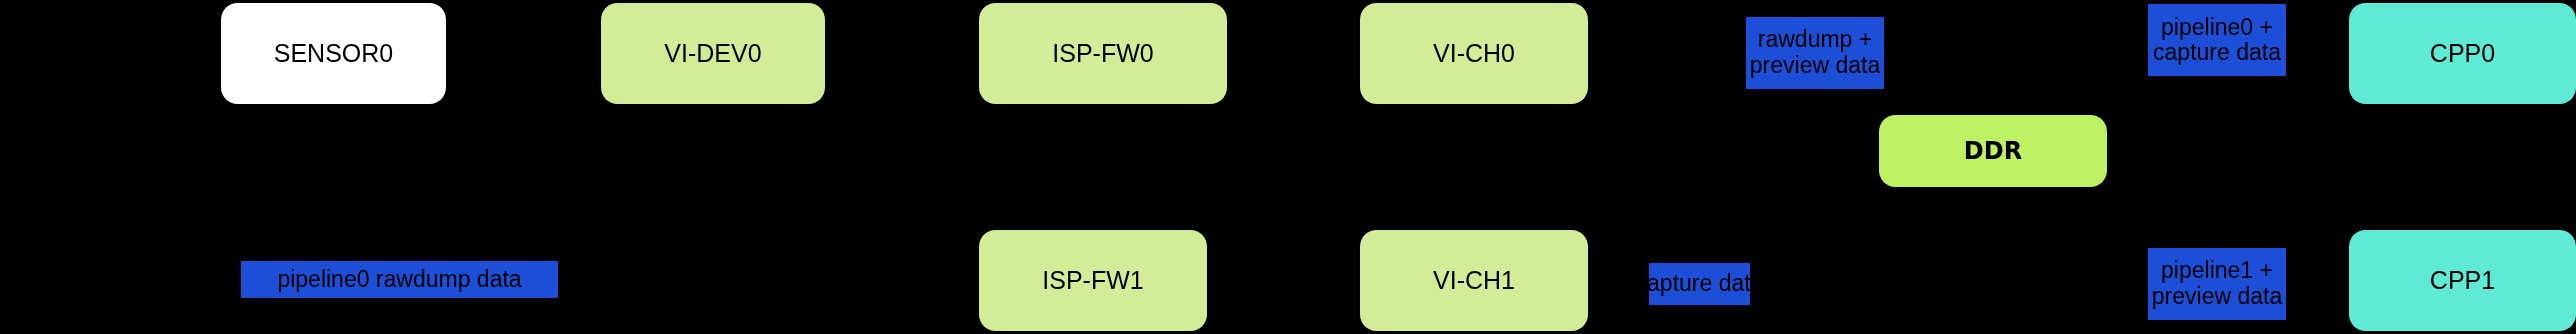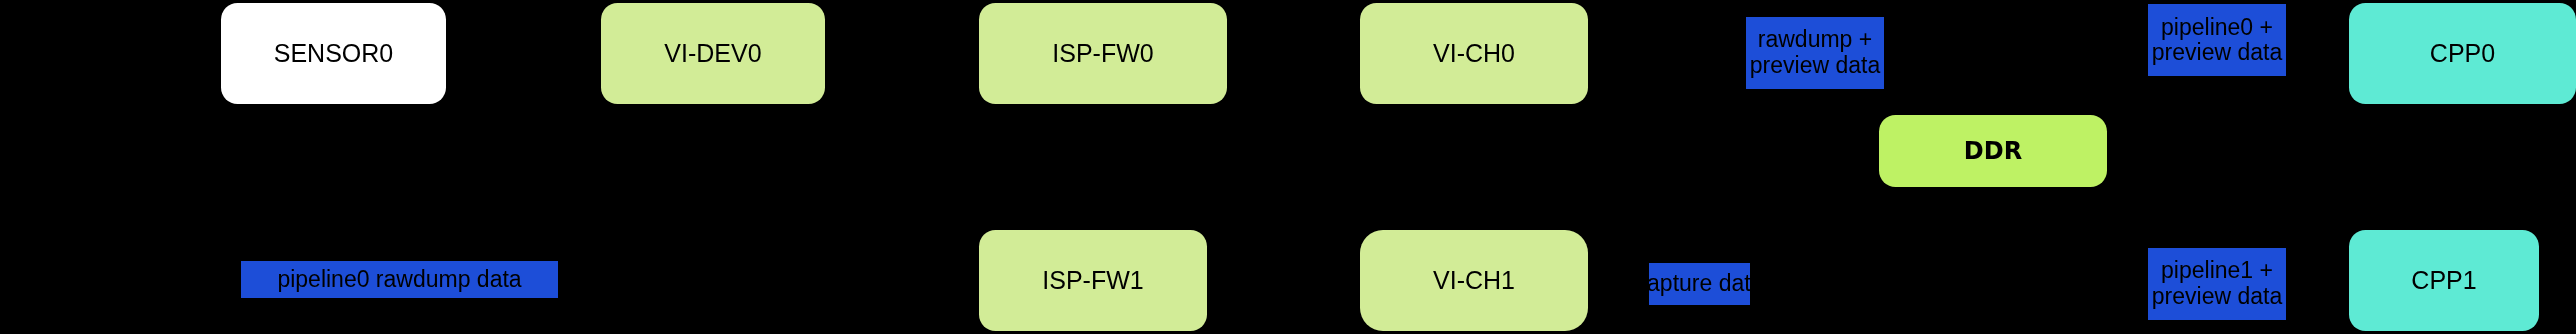--- a/index.html
+++ b/index.html
@@ -84,44 +84,44 @@
   </div>
 
   <div class="block sw" style="left:1360px; top:2.5px; width:228px; height:101px;">
     <span class="block-text">VI-CH0</span>
   </div>
 
   <div class="edge-label" style="left:1746px; top:17px; width:138px; height:72px;">rawdump +
 preview data</div>
 
   <div class="edge-label" style="left:2148px; top:4.4px; width:138px; height:72px;">pipeline0 +
-preview data</div>
+capture data</div>
 
   <div class="block cpp" style="left:2349px; top:2.5px; width:227px; height:101px;">
     <span class="block-text">CPP0</span>
   </div>
 
   <div class="block mem" style="left:1879px; top:115px; width:228px; height:72px;">
     <span class="block-text">DDR</span>
   </div>
 
   <div class="edge-label one-line" style="left:241px; top:261px; width:317px; height:37px;">pipeline0 rawdump data</div>
 
 
   <div class="block sw" style="left:979px; top:230px; width:228px; height:101px;">
     <span class="block-text">ISP-FW1</span>
   </div>
 
-  <div class="block sw" style="left:1360px; top:230px; width:228px; height:101px;border-radius:23px;">
+  <div class="block sw" style="left:1360px; top:230px; width:228px; height:101px;">
     <span class="block-text">VI-CH1</span>
   </div>
 
   <div class="edge-label one-line" style="left:1649px; top:263px; width:101px; height:42px;">capture date</div>
 
   <div class="edge-label" style="left:2148px; top:248px; width:138px; height:72px;">pipeline1 +
 preview data</div>
 
-  <div class="block cpp" style="left:2349px; top:230px; width:190px; height:101px;">
+  <div class="block cpp" style="left:2349px; top:230px; width:227px; height:101px;">
     <span class="block-text">CPP1</span>
   </div>
 
 </div>
 
 
 </body></html>

